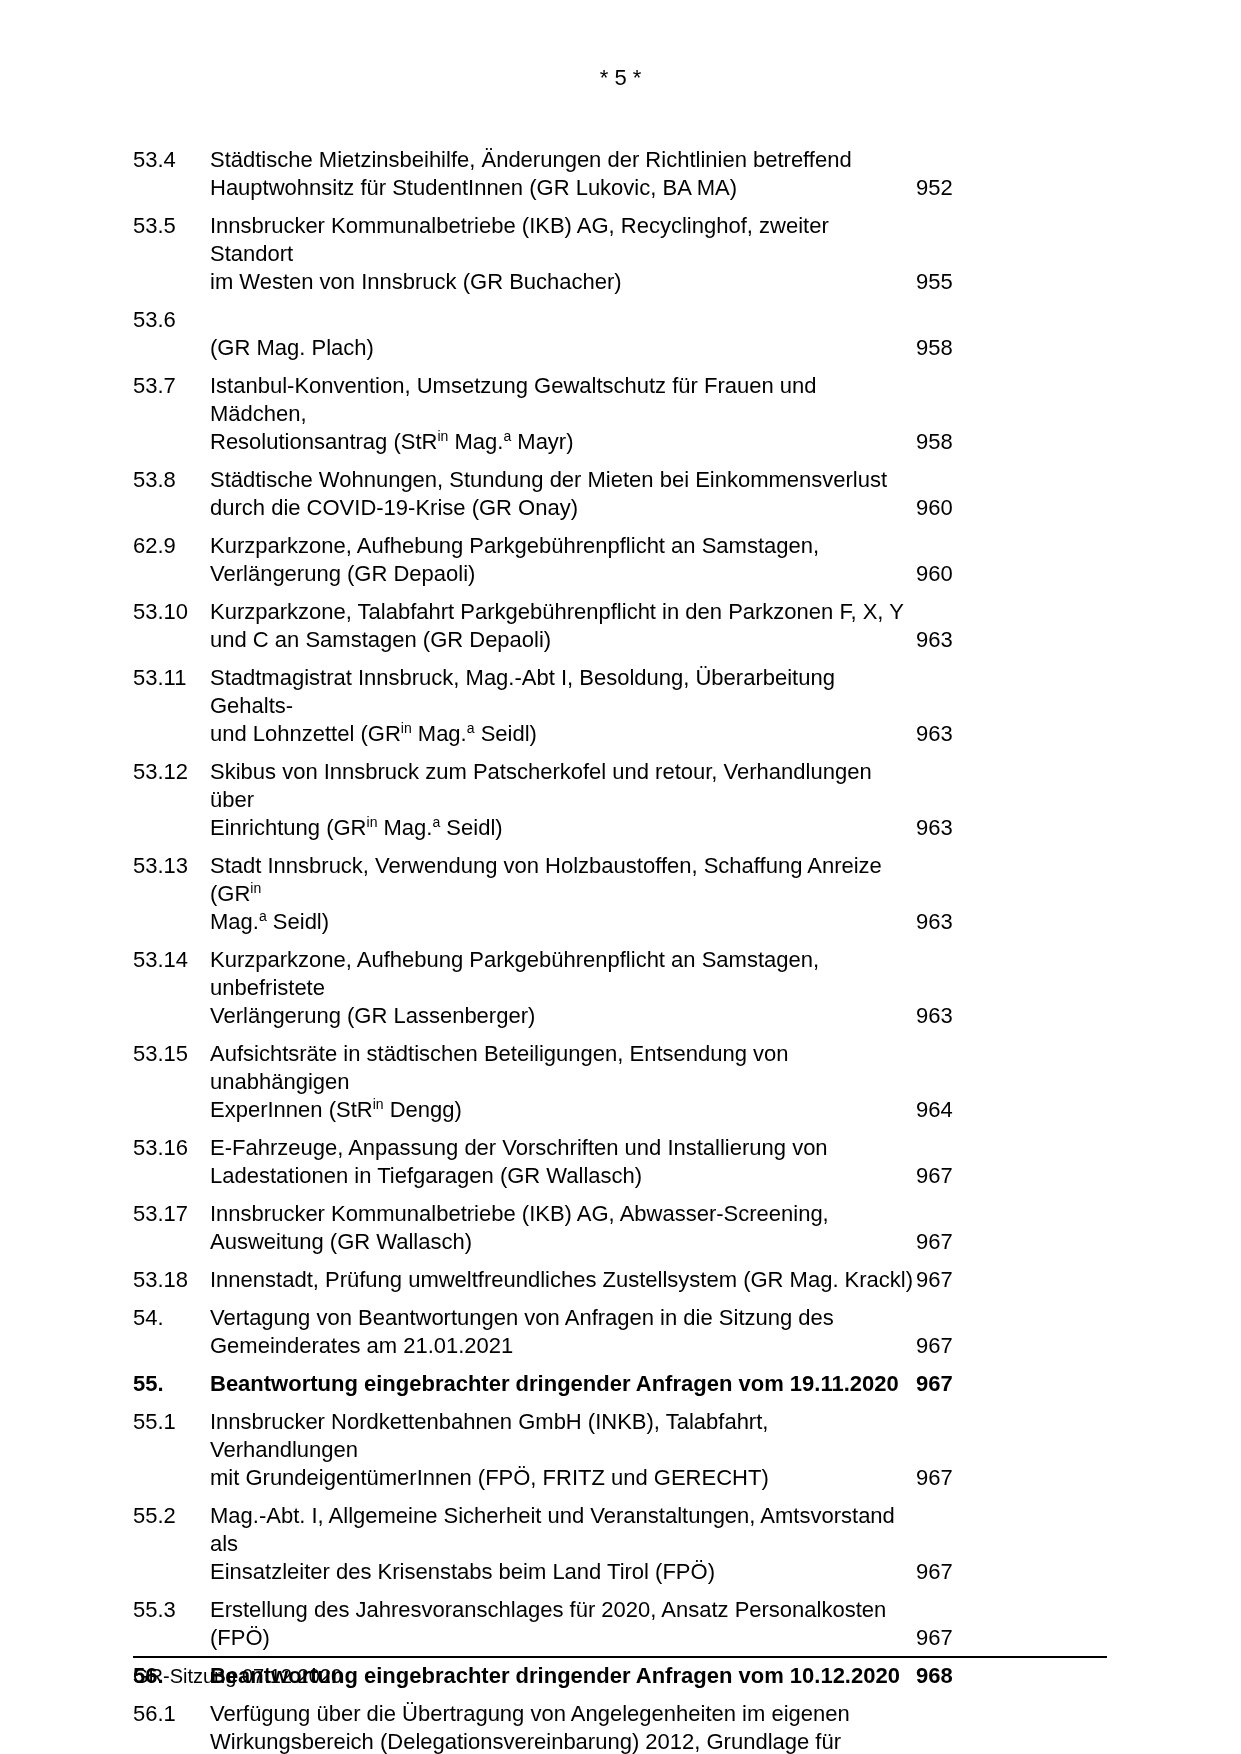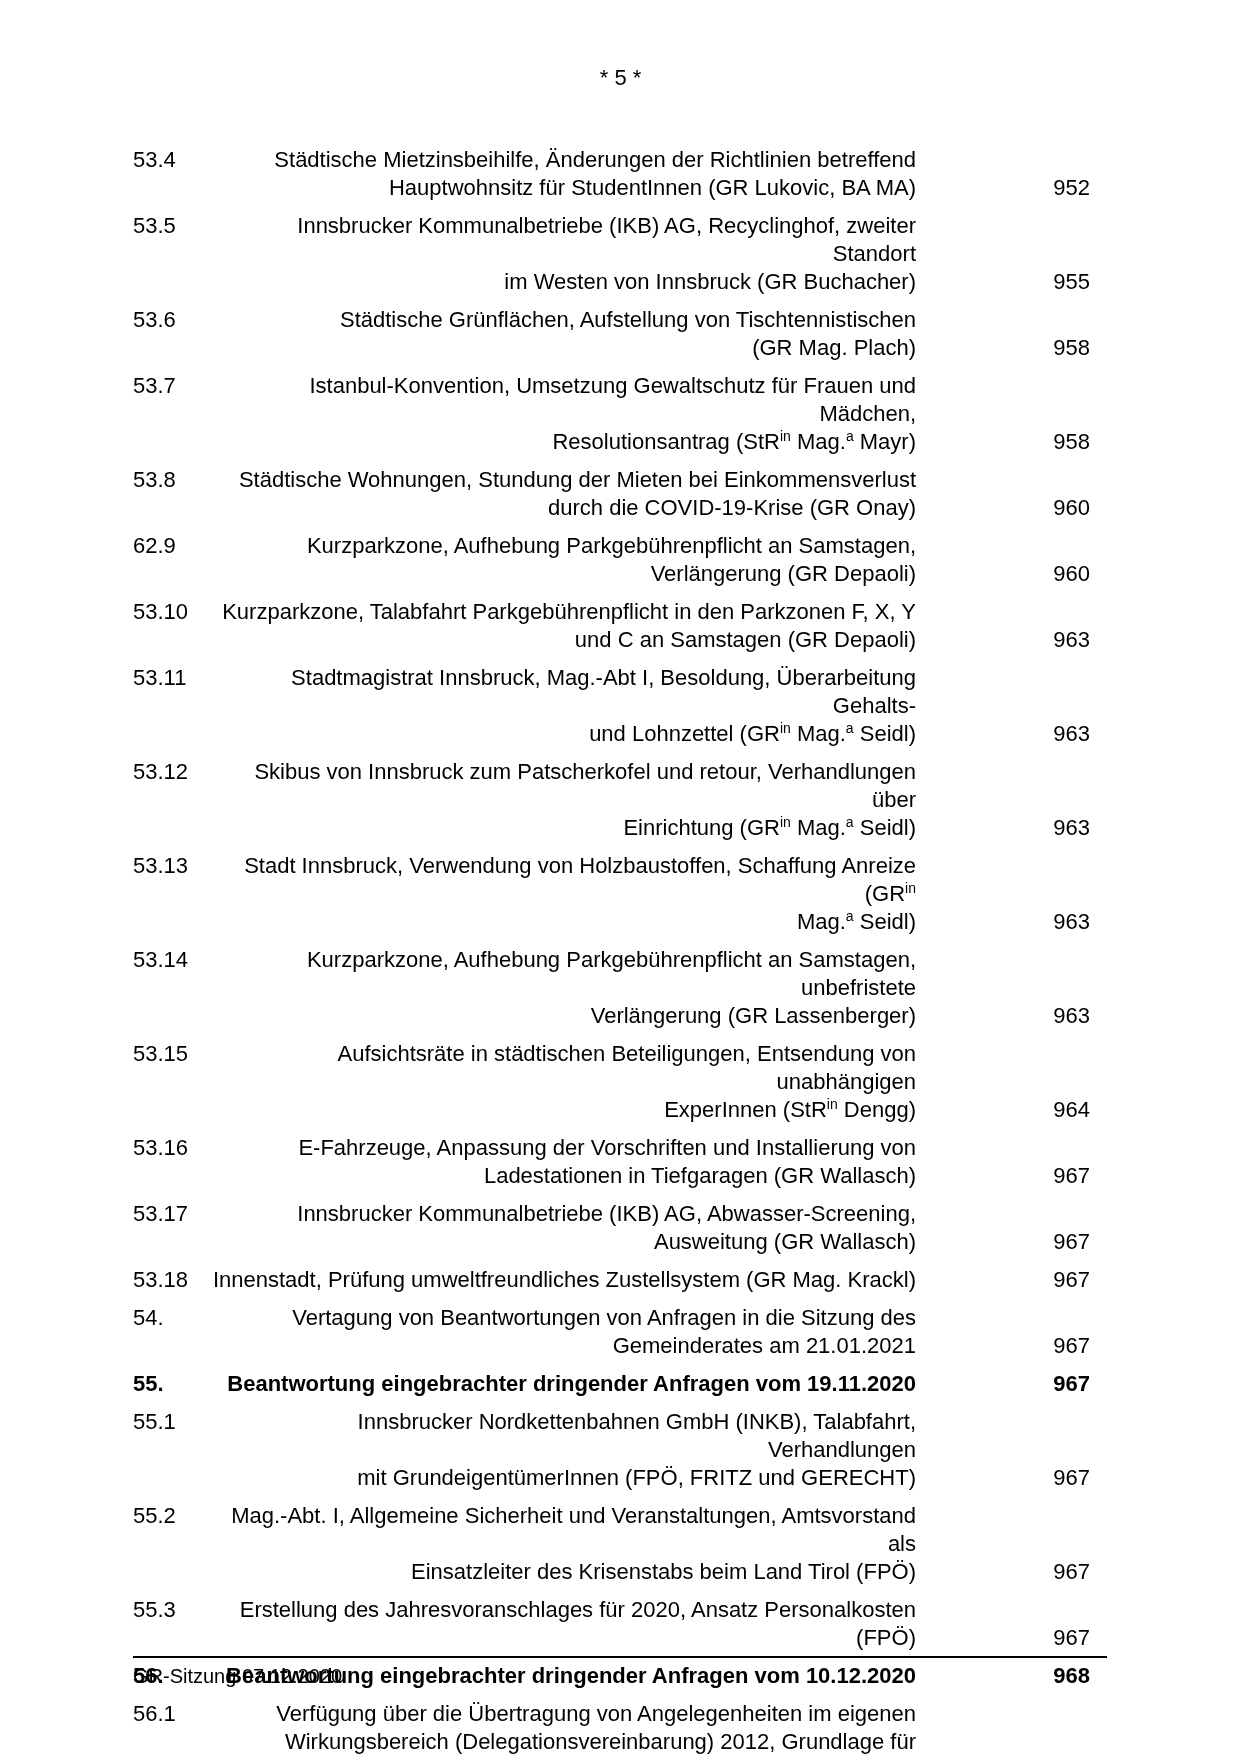--- a/index.html
+++ b/index.html
@@ -39,25 +39,23 @@
   .toc-row.bold {
     font-weight: bold;
   }
   .toc-num {
     width: 77px;
     flex: 0 0 77px;
   }
   .toc-text {
     width: 706px;
     flex: 0 0 706px;
-    text-align: right;
   }
   .toc-page {
     flex: 1 1 auto;
-    text-align: right;
     align-self: flex-end;
   }
   .sup {
     font-size: 14px;
     vertical-align: super;
     line-height: 0;
   }
   .footer-rule {
     position: absolute;
     top: 1656px;
@@ -85,21 +83,21 @@
       <div class="toc-text"><span>Städtische Mietzinsbeihilfe, Änderungen der Richtlinien betreffend</span><br><span>Hauptwohnsitz für StudentInnen (GR Lukovic, BA MA)</span></div>
       <div class="toc-page">952</div>
     </div>
     <div class="toc-row">
       <div class="toc-num">53.5</div>
       <div class="toc-text"><span>Innsbrucker Kommunalbetriebe (IKB) AG, Recyclinghof, zweiter Standort</span><br><span>im Westen von Innsbruck (GR Buchacher)</span></div>
       <div class="toc-page">955</div>
     </div>
     <div class="toc-row">
       <div class="toc-num">53.6</div>
-      <div class="toc-text"><span>Städtische Grünflächen, Aufstellung von Tischtennistischen</span><br><span>(GR Mag. Plach)</span></div>
+      <div class="toc-text"><br><span>(GR Mag. Plach)</span></div>
       <div class="toc-page">958</div>
     </div>
     <div class="toc-row">
       <div class="toc-num">53.7</div>
       <div class="toc-text"><span>Istanbul-Konvention, Umsetzung Gewaltschutz für Frauen und Mädchen,</span><br><span>Resolutionsantrag (StR</span><span class="sup">in</span><span> Mag.</span><span class="sup">a</span><span> Mayr)</span></div>
       <div class="toc-page">958</div>
     </div>
     <div class="toc-row">
       <div class="toc-num">53.8</div>
       <div class="toc-text"><span>Städtische Wohnungen, Stundung der Mieten bei Einkommensverlust</span><br><span>durch die COVID-19-Krise (GR Onay)</span></div>

